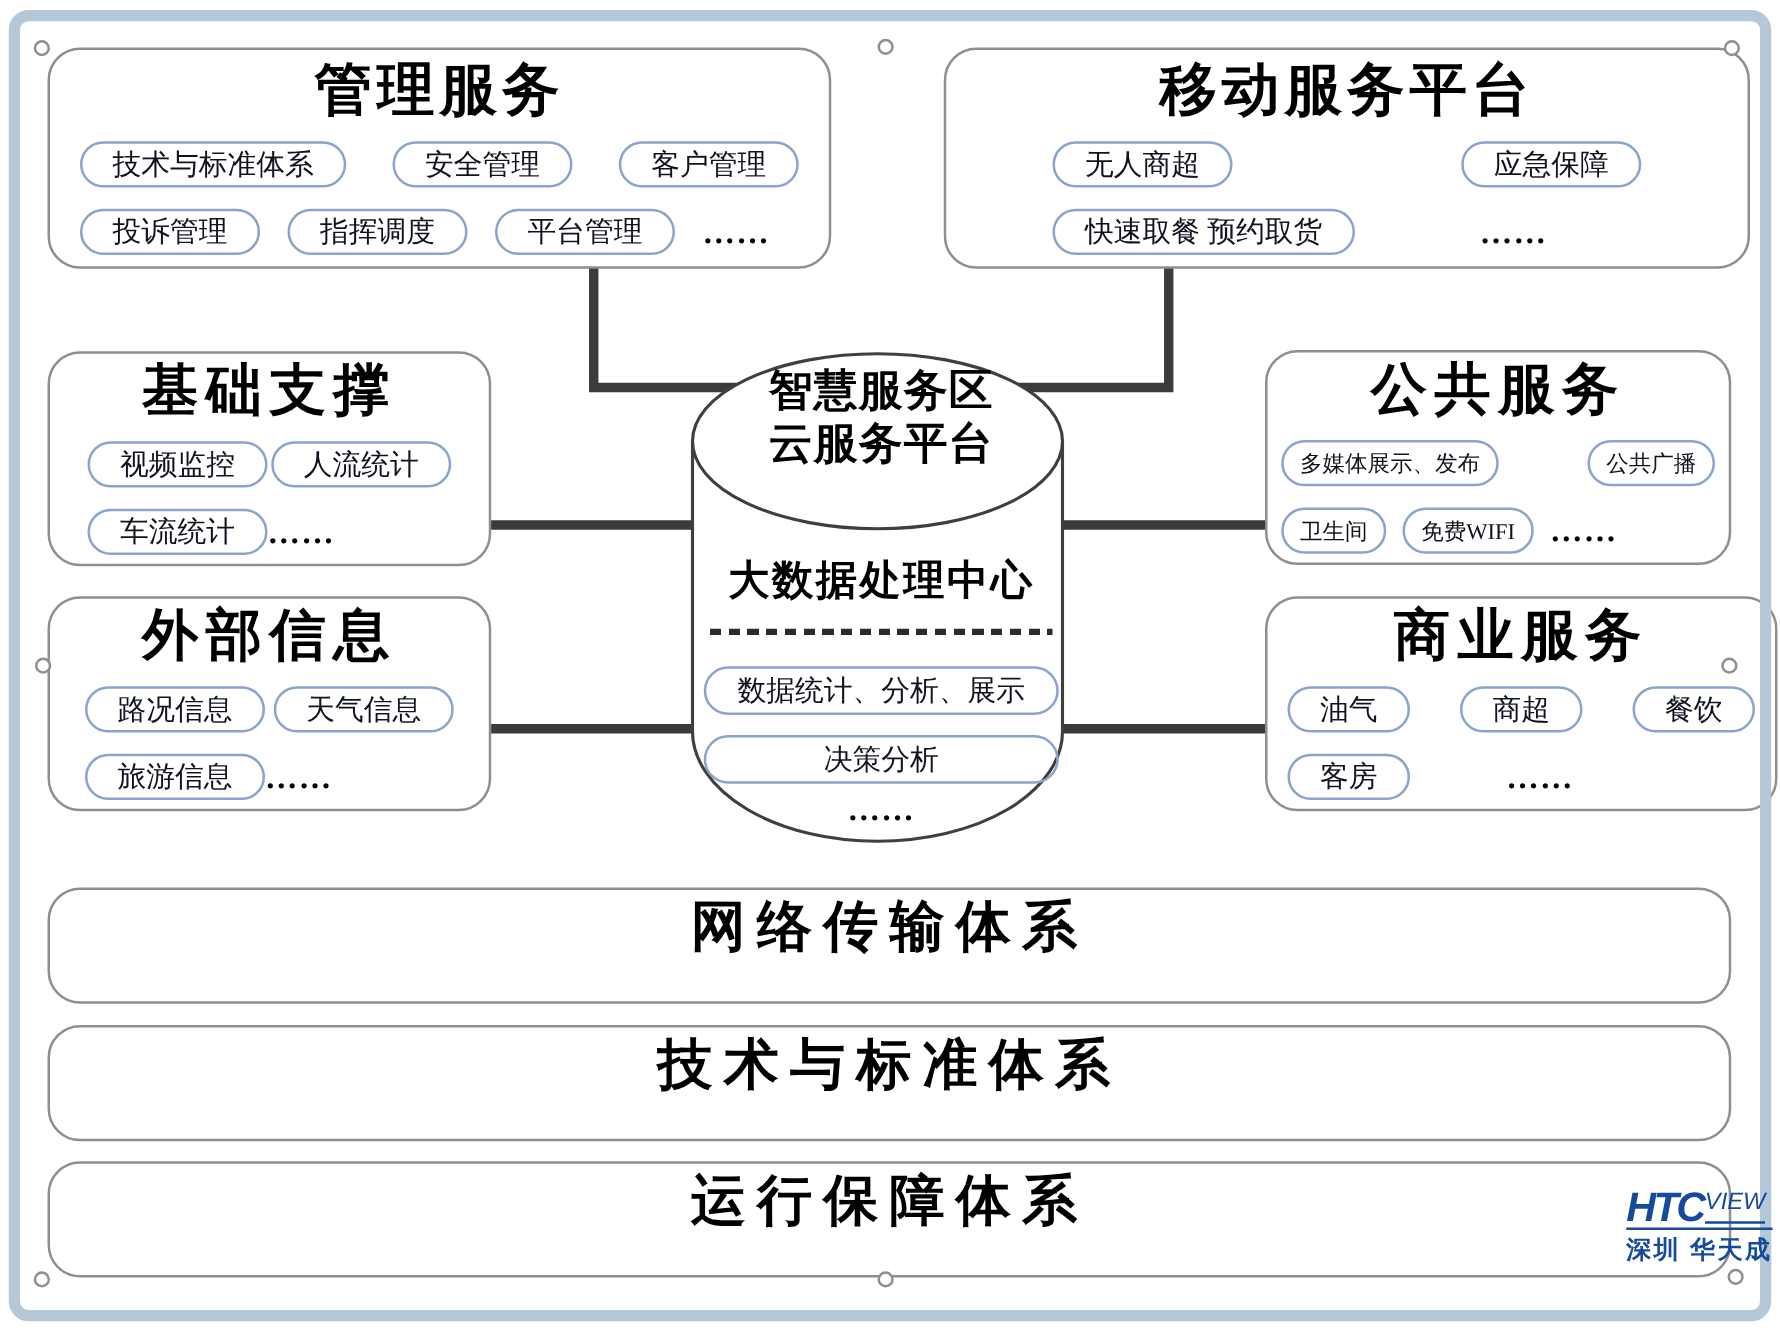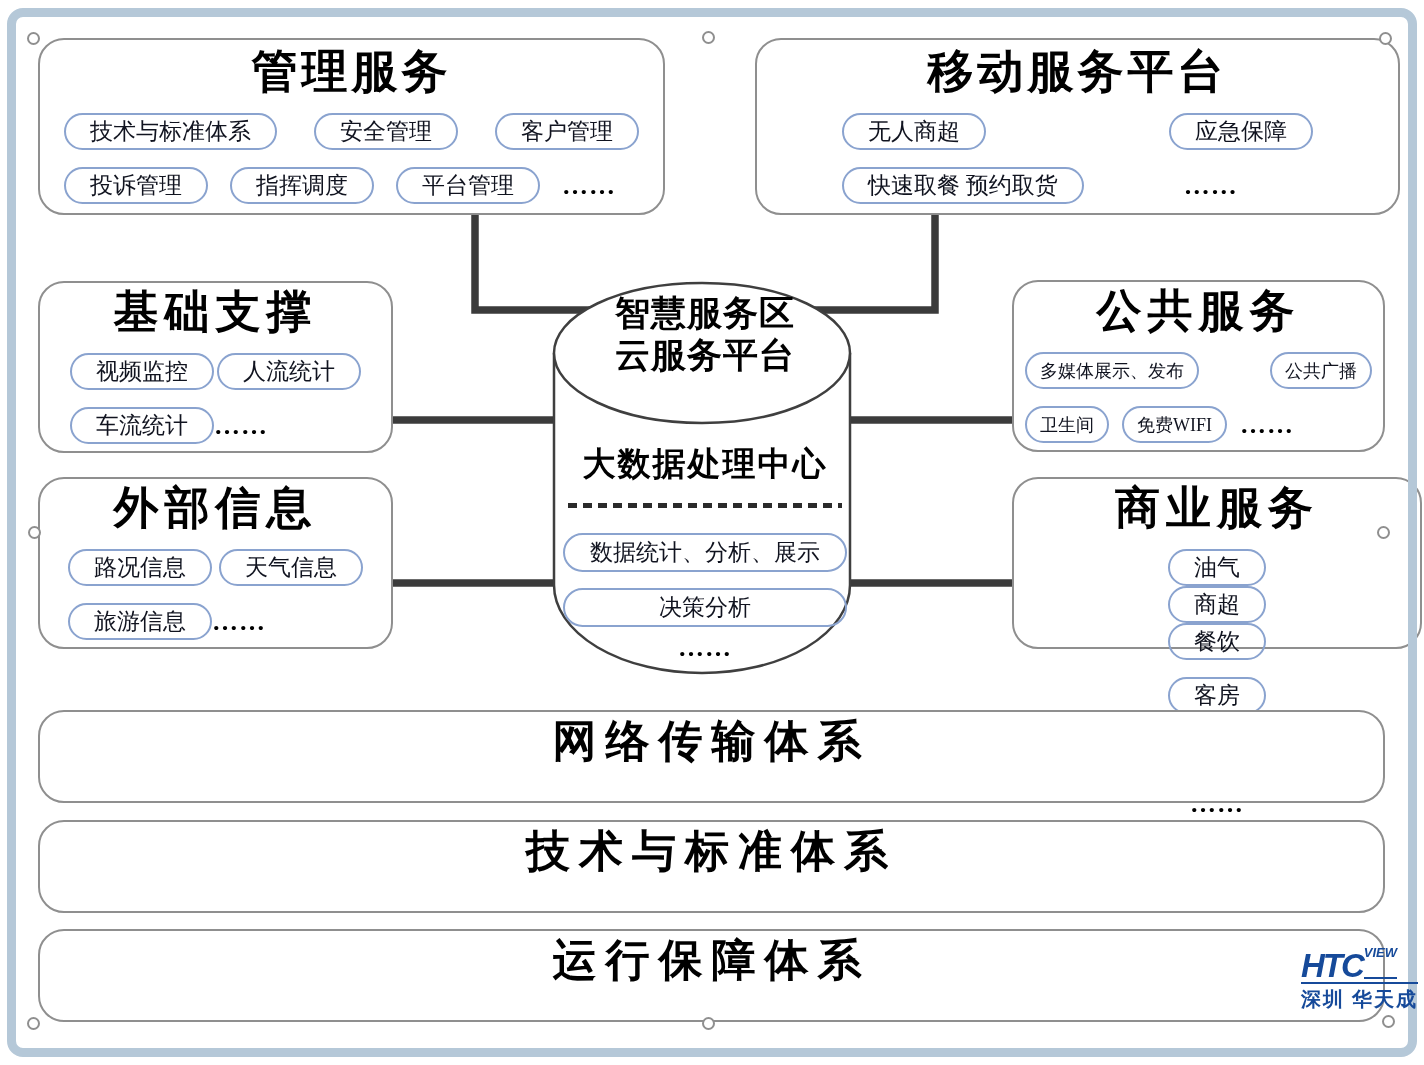--- a/index.html
+++ b/index.html
@@ -37,21 +37,21 @@
   .pill{display:inline-flex;align-items:center;justify-content:center;height:37px;
         padding:0 24px;border:2px solid var(--pill-border);border-radius:20px;
         font-size:23px;white-space:nowrap;color:#10131f;}
   .tight .pill{padding:0 13px;font-size:18px;}
   .dots{font-size:26px;font-weight:bold;letter-spacing:1px;color:#000;line-height:1;}
   .jsb{justify-content:space-between;}
   .jfs{justify-content:flex-start;}
   .pad24{padding:0 24px;}
   .pad28{padding:0 28px;}
   .pad34{padding:0 30px;}
-  .pad16{padding:0 16px;flex-direction:column;}
+  .pad16{padding:0 16px;}
   .pad10{padding:0 11px;}
   .pad85{padding:0 85px;}
   .gap22{gap:22px;}
   .gap13{gap:13px;}
   .gap55{gap:77px;}
   .gap65{}
   .gap75{gap:100px;}
 
   
   .cylinder{position:absolute;left:540px;top:270px;width:330px;height:412px;z-index:3;}
@@ -75,23 +75,23 @@
        border-radius:26px;display:flex;align-items:flex-start;justify-content:center;
        background:#fff;z-index:2;}
   .bar span{font-size:44px;font-weight:bold;letter-spacing:9px;color:#000;}
 
   
   .logo{position:absolute;right:6px;bottom:52px;z-index:6;text-align:left;
         font-family:"Liberation Sans","DejaVu Sans",sans-serif;color:var(--logo-blue);}
   .logo-brand{display:flex;align-items:flex-end;border-bottom:2px solid var(--logo-blue);
               padding-bottom:1px;line-height:0.9;}
   .logo-htc{font-size:33px;font-weight:900;font-style:italic;letter-spacing:-2px;}
-  .logo-view{font-size:13px;font-weight:700;font-style:italic;letter-spacing:0;
+  .logo-view{font-size:19px;font-weight:400;font-style:italic;letter-spacing:0;
              text-transform:uppercase;border-bottom:2px solid var(--logo-blue);
-             margin-left:1px;padding-bottom:18px;transform:translateY(-2px);}
+             margin-left:1px;padding-bottom:7px;transform:translateY(-2px);}
   .logo-sub{font-family:"Liberation Serif","DejaVu Serif",serif;font-size:20px;
             font-weight:bold;letter-spacing:2px;margin-top:2px;white-space:nowrap;}
 </style>
 </head>
 <body>
 
 <div class="canvas">
 
   <svg class="connectors" width="1424" height="1065">
     <path d="M475 211 L475 310 L600 310"></path>

